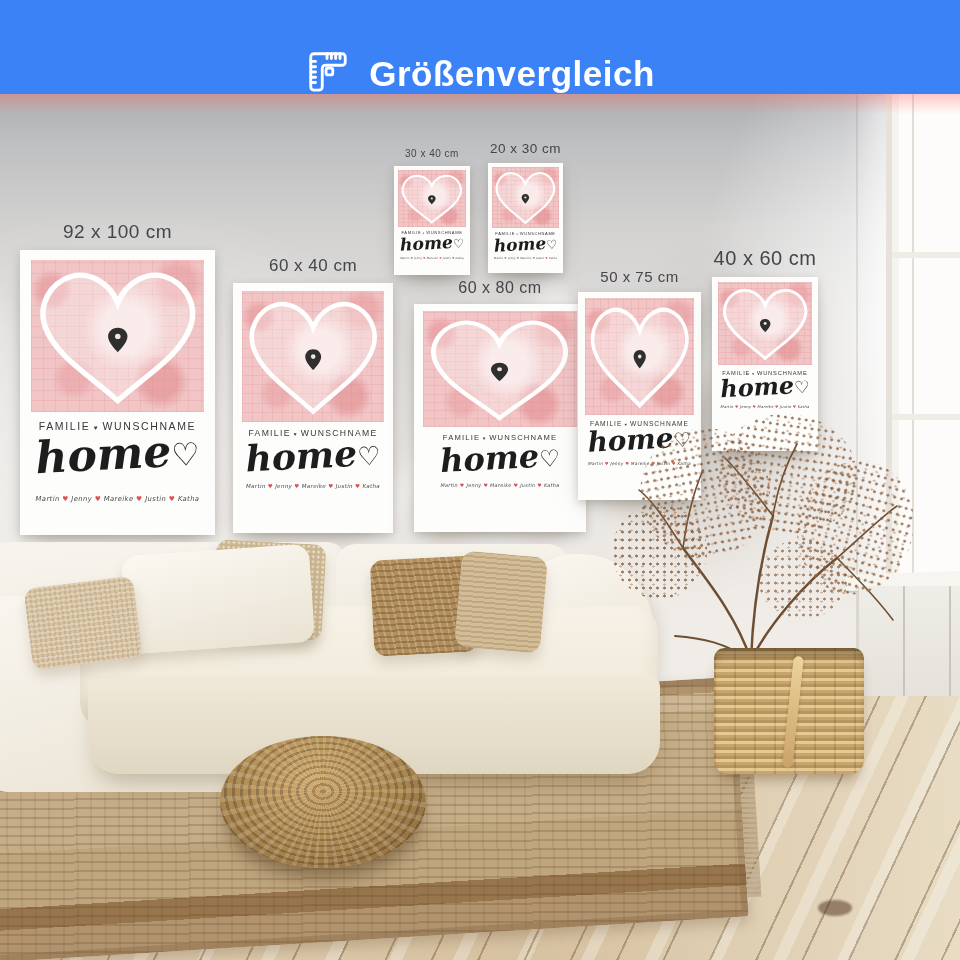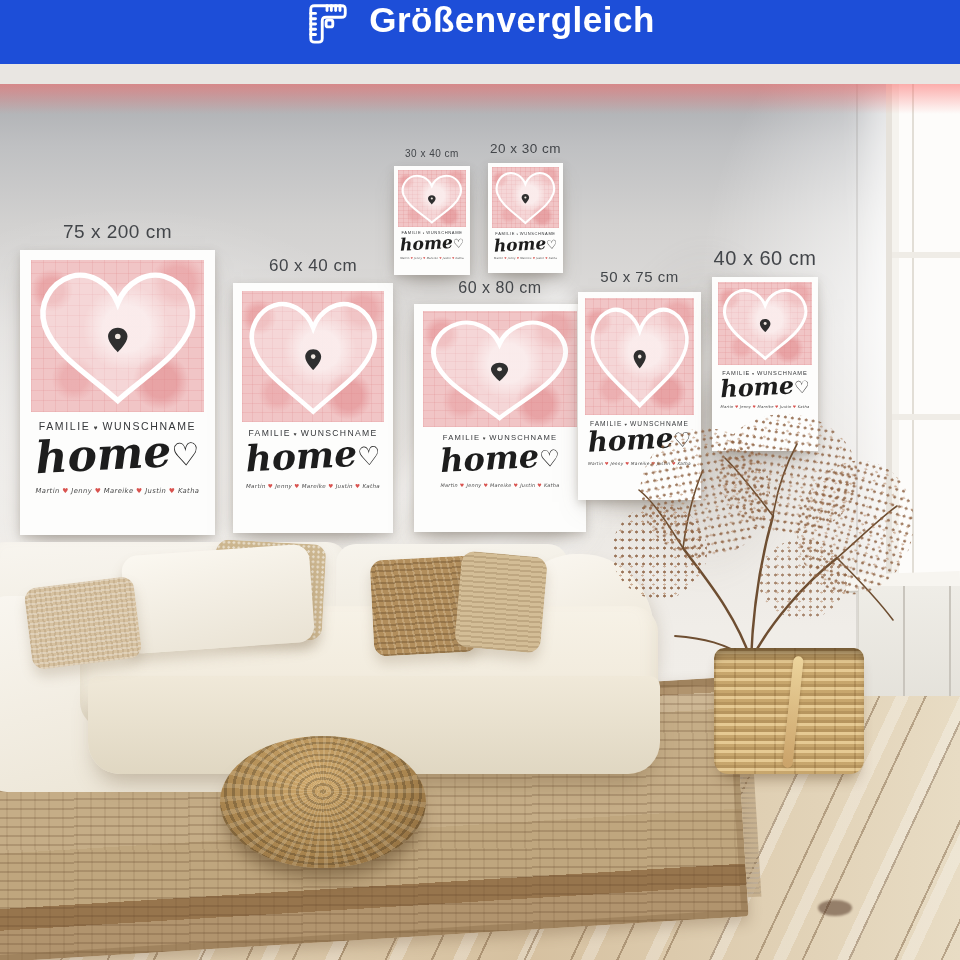--- a/index.html
+++ b/index.html
@@ -2,22 +2,22 @@
 <html><head>
 <meta charset="utf-8">
 <style>
   html,body{margin:0;padding:0;background:#444;}
   .stage{
     position:relative;width:960px;height:960px;margin:0 auto;overflow:hidden;
     font-family:"Liberation Sans",sans-serif;background:#e9e6e2;
   }
   
   .banner{
-    position:absolute;left:0;top:0;width:960px;height:64px;z-index:40;
-    background:#1d4ed8;display:flex;align-items:flex-start;justify-content:center;gap:18px;
+    position:absolute;left:0;top:0;width:960px;height:94px;z-index:40;
+    background:#3b82f6;display:flex;align-items:flex-end;justify-content:center;gap:18px;
   }
   .banner-title{
     color:#fff;font-size:35px;font-weight:600;letter-spacing:.5px;
     font-family:"Liberation Sans",sans-serif;
   }
   .banner-icon{width:46px;height:46px;flex:0 0 auto;}
   .banner-fade{
     position:absolute;left:0;top:84px;width:960px;height:30px;z-index:39;pointer-events:none;
     background:linear-gradient(180deg,rgba(251,108,107,.55),rgba(251,108,107,0));
   }
@@ -233,32 +233,32 @@
       <div class="cabinet-seam" style="left:90px;"></div>
     </div>
     <div class="baseboard"></div>
 
     <div class="floor"></div>
     <div class="debris"></div>
     <div class="rug"></div>
 
     <div id="posters">
         <div class="poster" style="left: 20px; top: 166px; width: 195px; height: 285px;">
-          <div class="size-label" style="font-size: 19px;">75 x 200 cm</div>
+          <div class="size-label" style="font-size: 19px;">92 x 100 cm</div>
           <div class="paper" style="padding-top: 10px;">
             <div class="map" style="height: 152.237px;">
               <svg viewBox="0 0 100 92" preserveAspectRatio="none">
                 <path d="M50 26 C45 13 33 7 23 10 C11 14 4 27 8 40 C14 58 33 69 50 85 C67 69 86 58 92 40 C96 27 89 14 77 10 C67 7 55 13 50 26 Z" fill="rgba(255,255,255,0.30)" stroke="#ffffff" stroke-width="3.2"></path>
                 <path d="M50 41 c-3.4 0 -5.6 2.5 -5.6 5.3 c0 4 5.6 9.4 5.6 9.4 c0 0 5.6 -5.4 5.6 -9.4 c0 -2.8 -2.2 -5.3 -5.6 -5.3 z" fill="#2f2f2f"></path>
                 <circle cx="50" cy="46.2" r="1.6" fill="#efe7e0"></circle>
               </svg>
             </div>
             <div class="familie" style="margin-top: 8px; font-size: 10.5px; letter-spacing: 1.6px;"><span>FAMILIE</span><span class="sep" style="font-size: 62%;"> ♥ </span><span>WUNSCHNAME</span></div>
             <div class="home-script" style="margin-top: 1px; font-size: 44px;">home<span class="script-heart" style="font-size: 72%;">♡</span></div>
-            <div class="names" style="margin-top: 12px; font-size: 6.8px; letter-spacing: 0.4px;"><span>Martin</span><span class="nheart"> ♥ </span><span>Jenny</span><span class="nheart"> ♥ </span><span>Mareike</span><span class="nheart"> ♥ </span><span>Justin</span><span class="nheart"> ♥ </span><span>Katha</span></div>
+            <div class="names" style="margin-top: 20px; font-size: 6.8px; letter-spacing: 0.4px;"><span>Martin</span><span class="nheart"> ♥ </span><span>Jenny</span><span class="nheart"> ♥ </span><span>Mareike</span><span class="nheart"> ♥ </span><span>Justin</span><span class="nheart"> ♥ </span><span>Katha</span></div>
           </div>
         </div>
         <div class="poster" style="left: 233px; top: 199px; width: 160px; height: 250px;">
           <div class="size-label" style="font-size: 17px;">60 x 40 cm</div>
           <div class="paper" style="padding-top: 8.20513px;">
             <div class="map" style="height: 130.642px;">
               <svg viewBox="0 0 100 92" preserveAspectRatio="none">
                 <path d="M50 26 C45 13 33 7 23 10 C11 14 4 27 8 40 C14 58 33 69 50 85 C67 69 86 58 92 40 C96 27 89 14 77 10 C67 7 55 13 50 26 Z" fill="rgba(255,255,255,0.30)" stroke="#ffffff" stroke-width="3.2"></path>
                 <path d="M50 41 c-3.4 0 -5.6 2.5 -5.6 5.3 c0 4 5.6 9.4 5.6 9.4 c0 0 5.6 -5.4 5.6 -9.4 c0 -2.8 -2.2 -5.3 -5.6 -5.3 z" fill="#2f2f2f"></path>
                 <circle cx="50" cy="46.2" r="1.6" fill="#efe7e0"></circle>

